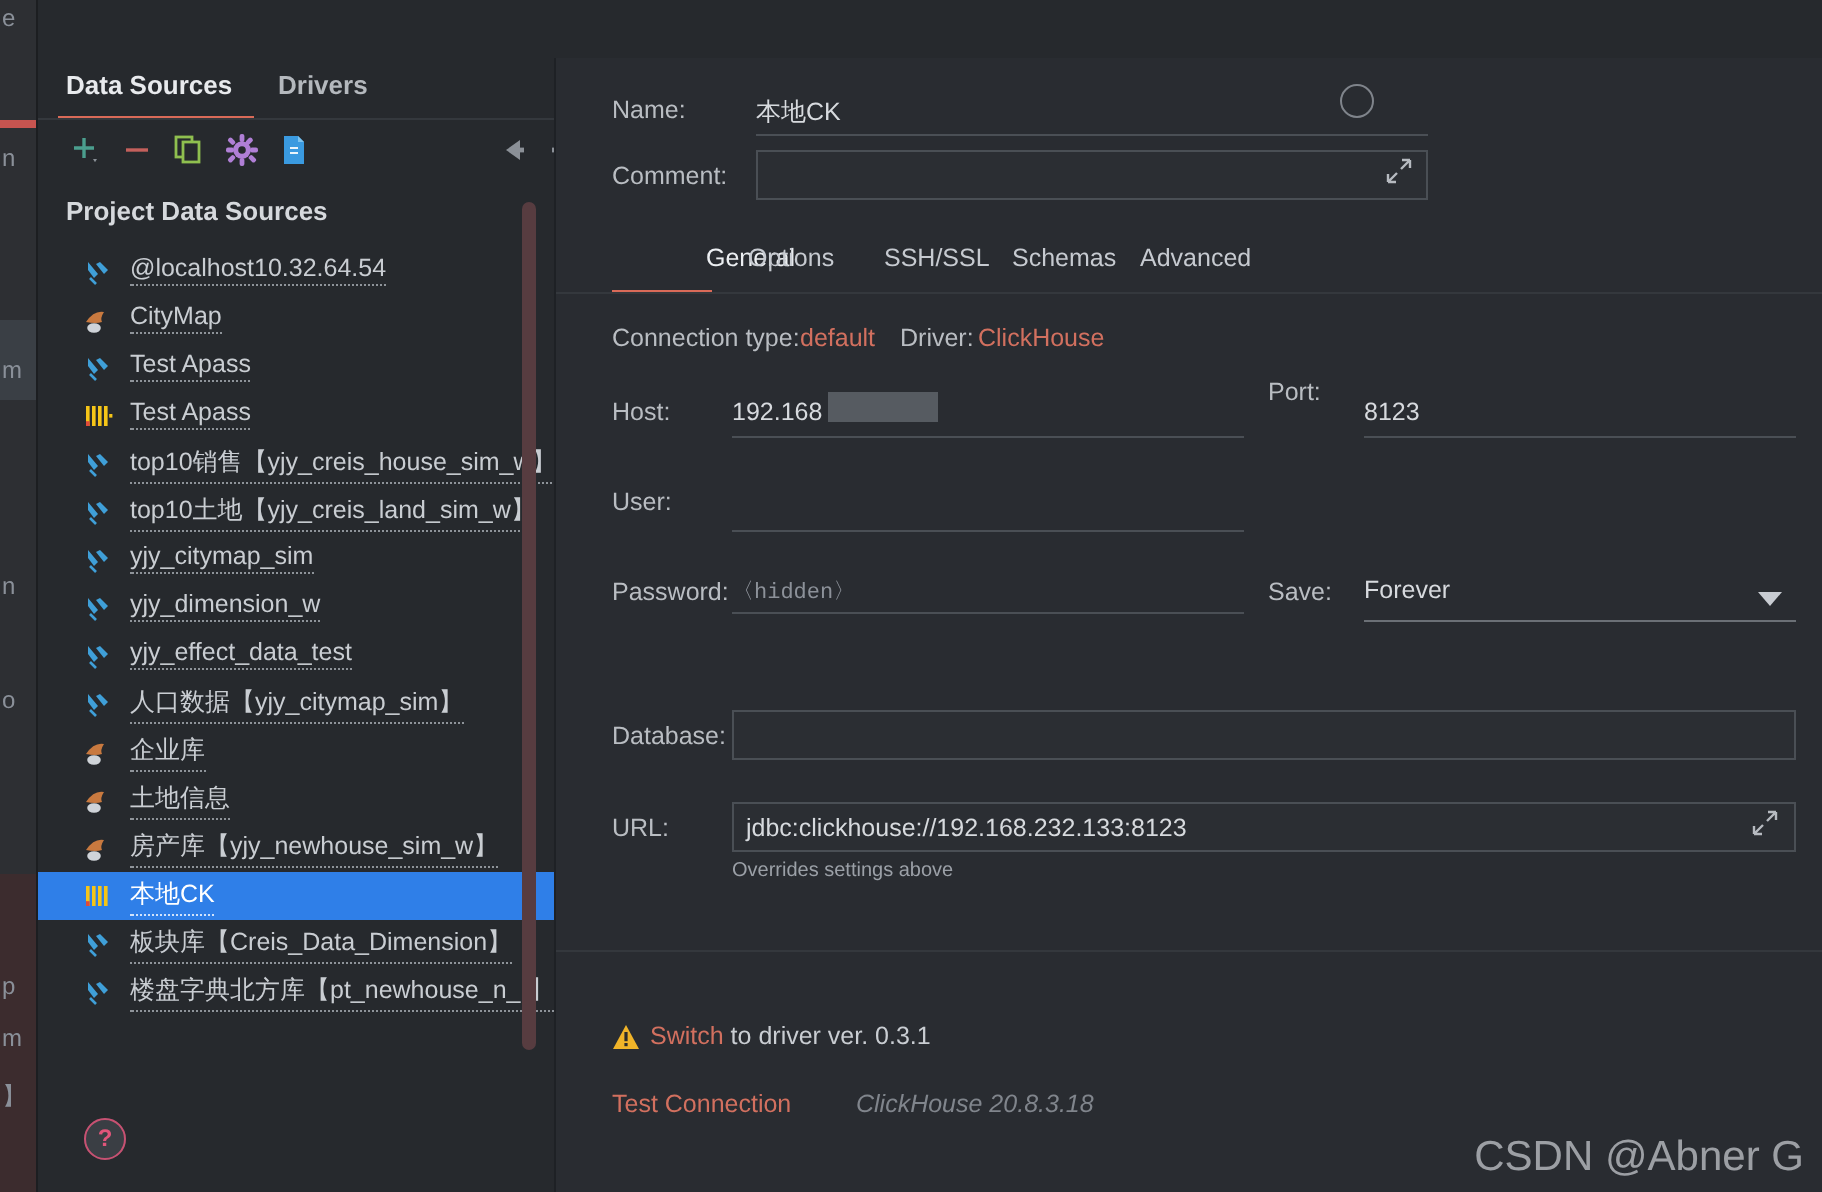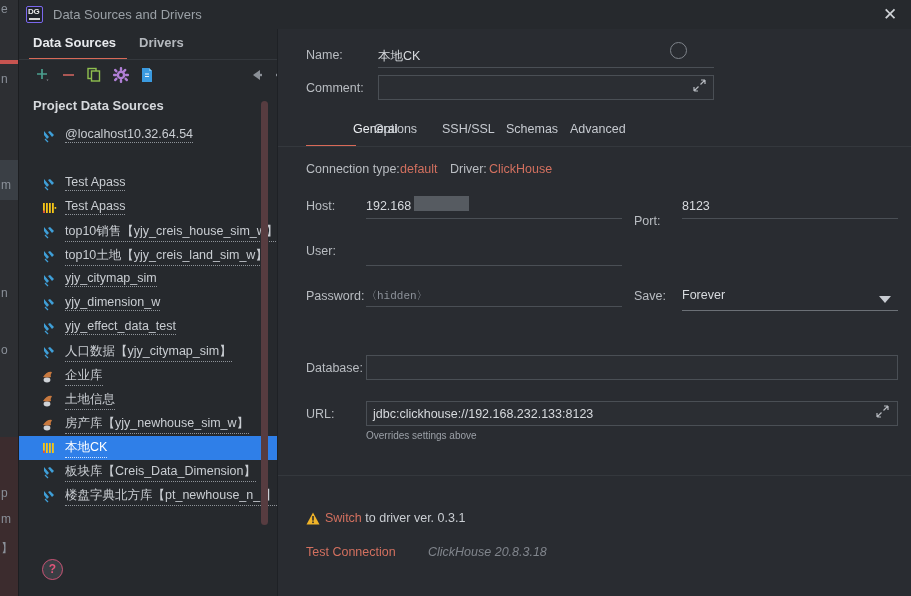--- a/index.html
+++ b/index.html
@@ -208,28 +208,20 @@
   <div class="bgletter" style="top:178px;">m</div>
   <div class="bgletter" style="top:286px;">n</div>
   <div class="bgletter" style="top:343px;">o</div>
   <div class="bgletter" style="top:486px;">p</div>
   <div class="bgletter" style="top:512px;">m</div>
   <div class="bgletter" style="top:540px;">】</div>
 </div>
 
 <div id="dialog">
 
-  <div id="titlebar">
-    <div id="dg-logo">
-      <span class="dg-text">DG</span>
-        <span class="dg-bar"></span>
-    </div>
-    <div id="title-text">Data Sources and Drivers</div>
-    <div id="close-btn">✕</div>
-  </div>
 
   <div id="sidebar">
 
     <div id="tabs-row">
       <div class="ds-tab sel" style="left:14px;">Data Sources</div>
       <div class="ds-tab unsel" style="left:120px;">Drivers</div>
     </div>
     <div id="tab-underline"></div>
     <div id="tabs-divider"></div>
 
@@ -293,20 +285,29 @@
 
       <div class="tree-row" style="top:33px;">
         <span class="tree-ico">
           <svg width="16" height="16" viewBox="0 0 16 16">
               <path d="M3 3 L8 9 L6 11 L3 7 Z M9 3 L13 7 L11 9 L7 4 Z" fill="#3f9fd8"></path>
               <path d="M4 11 L7 14" stroke="#3f9fd8" stroke-width="1.3"></path>
             </svg>
         </span>
         <span class="tree-label">@localhost10.32.64.54</span>
       </div>
+      <div class="tree-row" style="top:57px;">
+        <span class="tree-ico">
+          <svg width="16" height="16" viewBox="0 0 16 16">
+              <path d="M2 9 q4-6 9-5 q-2 3-1 5 q-3 1-8 0 z" fill="#c8793f"></path>
+              <ellipse cx="6" cy="12" rx="3.4" ry="2.4" fill="#cfd3d8"></ellipse>
+            </svg>
+        </span>
+        <span class="tree-label">CityMap</span>
+      </div>
       <div class="tree-row" style="top:81px;">
         <span class="tree-ico">
           <svg width="16" height="16" viewBox="0 0 16 16">
               <path d="M3 3 L8 9 L6 11 L3 7 Z M9 3 L13 7 L11 9 L7 4 Z" fill="#3f9fd8"></path>
               <path d="M4 11 L7 14" stroke="#3f9fd8" stroke-width="1.3"></path>
             </svg>
         </span>
         <span class="tree-label">Test Apass</span>
       </div>
       <div class="tree-row" style="top:105px;">
@@ -473,21 +474,21 @@
     <div class="lbl" style="left:28px;top:133px;">Connection type:</div>
     <div class="lbl accent-text" style="left:122px;top:133px;">default</div>
     <div class="lbl" style="left:172px;top:133px;">Driver:</div>
     <div class="lbl accent-text" style="left:211px;top:133px;">ClickHouse</div>
 
     <div class="lbl" style="left:28px;top:170px;">Host:</div>
     <div class="field-val" style="left:88px;top:170px;">192.168</div>
     <div class="redact" style="left:136px;top:167px;width:55px;height:15px;"></div>
     <div class="field-underline" style="left:88px;top:189px;width:256px;"></div>
 
-    <div class="lbl" style="left:356px;top:185px;">Port:</div>
+    <div class="lbl" style="left:356px;top:160px;">Port:</div>
     <div class="field-val" style="left:404px;top:170px;">8123</div>
     <div class="field-underline" style="left:404px;top:189px;width:216px;"></div>
 
     <div class="lbl" style="left:28px;top:215px;">User:</div>
     <div class="field-val" style="left:88px;top:215px;"></div>
     <div class="field-underline" style="left:88px;top:236px;width:256px;"></div>
 
     <div class="lbl" style="left:28px;top:260px;">Password:</div>
     <div class="field-val muted" style="left:88px;top:259px;font-family:'Liberation Mono',monospace;font-size:11px;">〈hidden〉</div>
     <div class="field-underline" style="left:88px;top:277px;width:256px;"></div>
@@ -524,13 +525,14 @@
         </svg>
     </div>
     <div id="switch-text">
       <span class="accent-text">Switch</span><span style="color:#c9cdd2;"> to driver ver. 0.3.1</span>
     </div>
     <div id="test-conn">Test Connection</div>
     <div id="ch-ver">ClickHouse 20.8.3.18</div>
   </div>
 
 
+  <div id="watermark">CSDN @Abner G</div>
 </div>
 
 </body></html>

